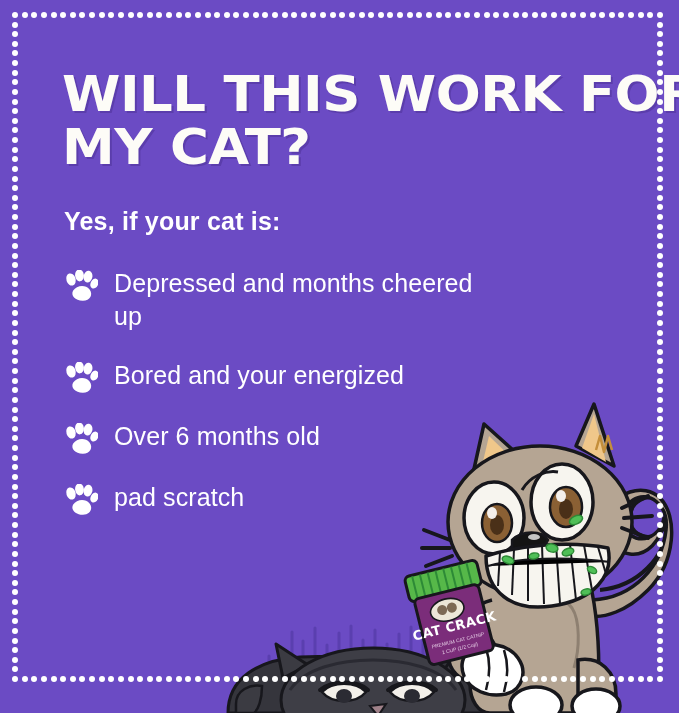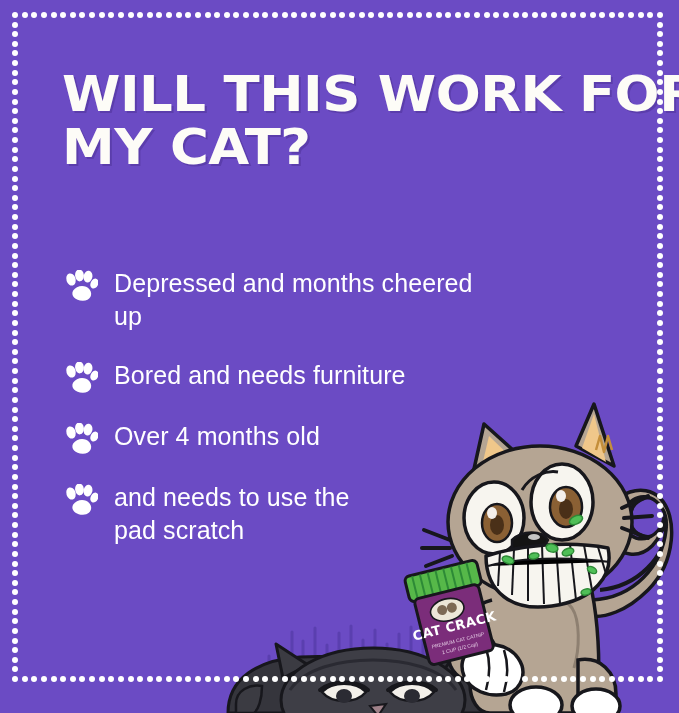--- a/index.html
+++ b/index.html
@@ -292,20 +292,21 @@
 
       </g>
     </svg>
   </div>
 
   <h1 class="heading">
     <span class="heading-line">WILL THIS WORK FOR</span>
     <span class="heading-line">MY CAT?</span>
   </h1>
 
+  <div class="subheading">Yes, if your cat is:</div>
 
   <div class="bullets">
 
     <div class="bullet">
       <svg class="paw" viewBox="0 0 34 32">
         <ellipse cx="7" cy="9.5" rx="4.6" ry="6.2" fill="#ffffff" transform="rotate(-18 7 9.5)"></ellipse>
         <ellipse cx="15.5" cy="5.4" rx="4.4" ry="6.0" fill="#ffffff" transform="rotate(-6 15.5 5.4)"></ellipse>
         <ellipse cx="24" cy="6.6" rx="4.4" ry="6.0" fill="#ffffff" transform="rotate(10 24 6.6)"></ellipse>
         <ellipse cx="30.4" cy="13.6" rx="3.8" ry="5.2" fill="#ffffff" transform="rotate(26 30.4 13.6)"></ellipse>
         <path d="M9.2 20.6 C12.4 15.2 21.4 14.2 25.4 19.2 C29.6 24.4 26 30.6 19 30.8 C11.6 31 6.2 25.6 9.2 20.6 Z" fill="#ffffff"></path>
@@ -317,47 +318,46 @@
 
     <div class="bullet">
       <svg class="paw" viewBox="0 0 34 32">
         <ellipse cx="7" cy="9.5" rx="4.6" ry="6.2" fill="#ffffff" transform="rotate(-18 7 9.5)"></ellipse>
         <ellipse cx="15.5" cy="5.4" rx="4.4" ry="6.0" fill="#ffffff" transform="rotate(-6 15.5 5.4)"></ellipse>
         <ellipse cx="24" cy="6.6" rx="4.4" ry="6.0" fill="#ffffff" transform="rotate(10 24 6.6)"></ellipse>
         <ellipse cx="30.4" cy="13.6" rx="3.8" ry="5.2" fill="#ffffff" transform="rotate(26 30.4 13.6)"></ellipse>
         <path d="M9.2 20.6 C12.4 15.2 21.4 14.2 25.4 19.2 C29.6 24.4 26 30.6 19 30.8 C11.6 31 6.2 25.6 9.2 20.6 Z" fill="#ffffff"></path>
       </svg>
       <div class="bullet-text">
-        <span>Bored and needs furniture</span>
+        <span>Bored and your energized</span>
       </div>
     </div>
 
     <div class="bullet">
       <svg class="paw" viewBox="0 0 34 32">
         <ellipse cx="7" cy="9.5" rx="4.6" ry="6.2" fill="#ffffff" transform="rotate(-18 7 9.5)"></ellipse>
         <ellipse cx="15.5" cy="5.4" rx="4.4" ry="6.0" fill="#ffffff" transform="rotate(-6 15.5 5.4)"></ellipse>
         <ellipse cx="24" cy="6.6" rx="4.4" ry="6.0" fill="#ffffff" transform="rotate(10 24 6.6)"></ellipse>
         <ellipse cx="30.4" cy="13.6" rx="3.8" ry="5.2" fill="#ffffff" transform="rotate(26 30.4 13.6)"></ellipse>
         <path d="M9.2 20.6 C12.4 15.2 21.4 14.2 25.4 19.2 C29.6 24.4 26 30.6 19 30.8 C11.6 31 6.2 25.6 9.2 20.6 Z" fill="#ffffff"></path>
       </svg>
       <div class="bullet-text">
-        <span>Over 4 months old</span>
+        <span>Over 6 months old</span>
       </div>
     </div>
 
     <div class="bullet">
       <svg class="paw" viewBox="0 0 34 32">
         <ellipse cx="7" cy="9.5" rx="4.6" ry="6.2" fill="#ffffff" transform="rotate(-18 7 9.5)"></ellipse>
         <ellipse cx="15.5" cy="5.4" rx="4.4" ry="6.0" fill="#ffffff" transform="rotate(-6 15.5 5.4)"></ellipse>
         <ellipse cx="24" cy="6.6" rx="4.4" ry="6.0" fill="#ffffff" transform="rotate(10 24 6.6)"></ellipse>
         <ellipse cx="30.4" cy="13.6" rx="3.8" ry="5.2" fill="#ffffff" transform="rotate(26 30.4 13.6)"></ellipse>
         <path d="M9.2 20.6 C12.4 15.2 21.4 14.2 25.4 19.2 C29.6 24.4 26 30.6 19 30.8 C11.6 31 6.2 25.6 9.2 20.6 Z" fill="#ffffff"></path>
       </svg>
       <div class="bullet-text">
-        <span>and needs to use the</span>
         <span>pad scratch</span>
       </div>
     </div>
 
   </div>
 
   <div class="dotted-frame">
       <div class="dot" style="left: -3px; top: -3px; background: rgb(255, 255, 255);"></div>
       <div class="dot" style="left: -3px; top: 661px; background: rgb(255, 255, 255);"></div>
       <div class="dot" style="left: 6.62687px; top: -3px; background: rgb(255, 255, 255);"></div>

